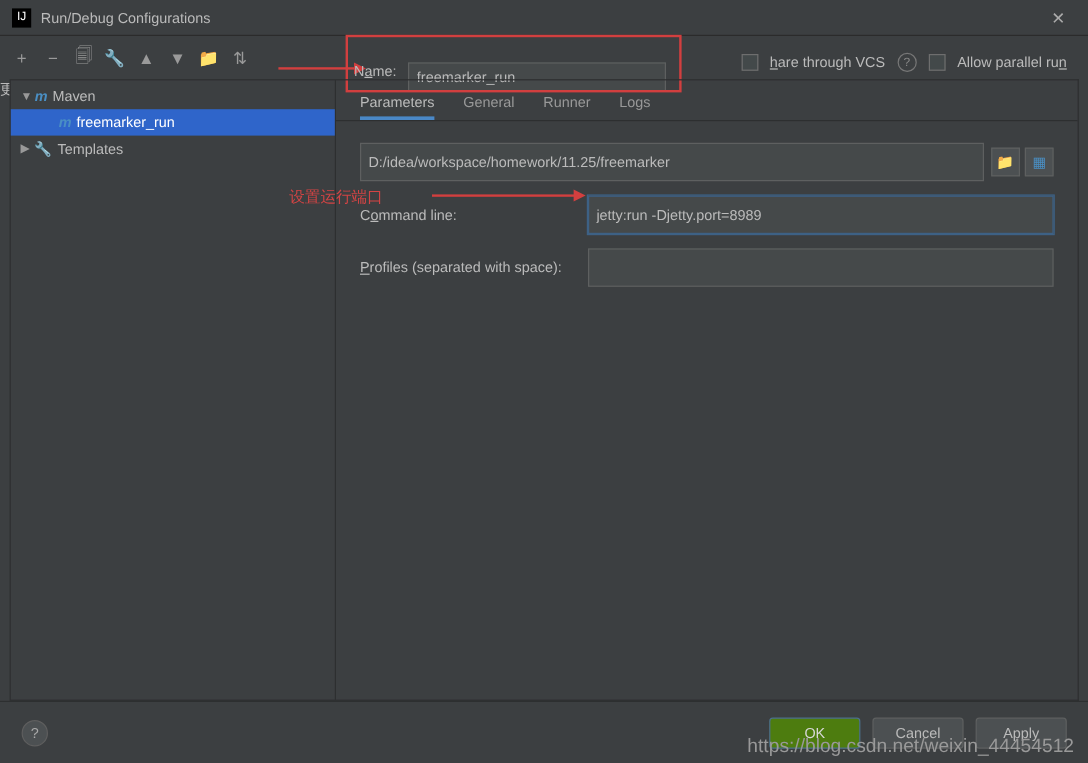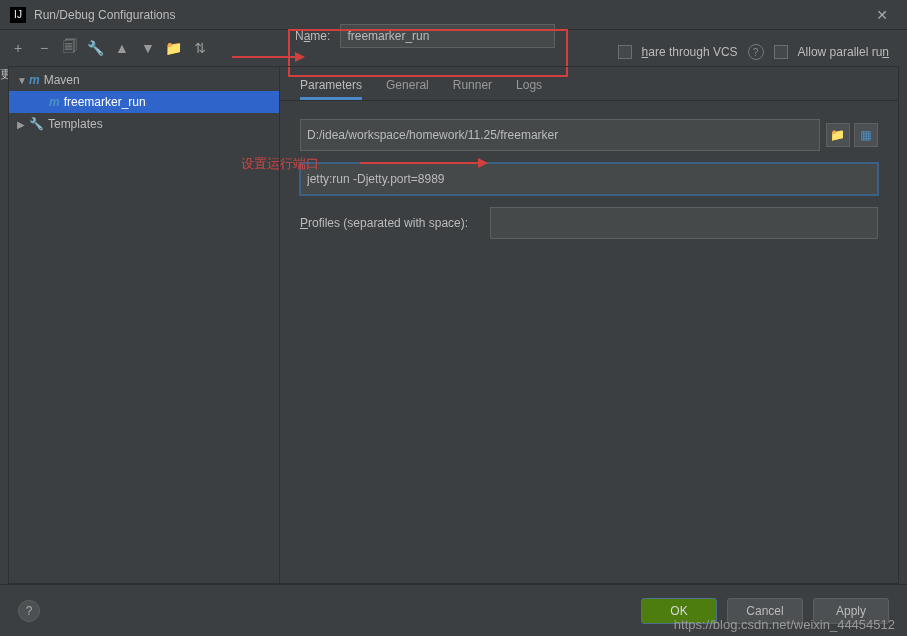--- a/index.html
+++ b/index.html
@@ -23,21 +23,21 @@
 .titlebar .close { width: 30px; text-align: center; color: #aaa; cursor: pointer; font-size: 14px; }
 .toolbar {
   height: 36px; display: flex; align-items: center; padding: 0 8px;
   gap: 6px;
 }
 .toolbar .icon-btn {
   width: 20px; height: 20px; display: flex; align-items: center; justify-content: center;
   color: #9a9a9a; cursor: pointer; font-size: 14px;
 }
 .name-row {
-  position: absolute; left: 295px; top: 24px; display: flex; align-items: center; gap: 10px;
+  position: absolute; left: 295px; top: 52px; display: flex; gap: 10px;
 }
 .name-row label { color: #bbb; }
 .name-row label u { text-decoration: underline; }
 .name-input {
   width: 215px; height: 24px; background: #45494a; border: 1px solid #5e6060;
   color: #bbb; padding: 0 6px; font-size: 12px;
 }
 .red-box {
   position: absolute; left: 288px; top: 29px; width: 280px; height: 48px;
   border: 2px solid #d23f3f; pointer-events: none;
@@ -95,21 +95,21 @@
 }
 .footer {
   position: absolute; bottom: 0; left: 0; right: 0; height: 52px;
   border-top: 1px solid #2d2f30;
   display: flex; align-items: center; padding: 0 18px;
 }
 .footer .help-btn { width: 22px; height: 22px; border: 1px solid #5e5e5e; border-radius: 50%; background: #4c5052; display: flex; align-items: center; justify-content: center; color: #aaa; cursor: pointer; }
 .footer .btns { margin-left: auto; display: flex; gap: 10px; }
 .btn { min-width: 76px; height: 26px; background: #4c5052; border: 1px solid #5e6060; color: #bbb; display: flex; align-items: center; justify-content: center; cursor: pointer; border-radius: 3px; }
 .btn.primary { background: #4d7c0f; border: 1px solid #4c708c; color: #d8d8d8; }
-.watermark { position: absolute; right: 12px; bottom: 4px; color: #999; font-size: 13px; pointer-events: none; }
+.watermark { position: absolute; right: 12px; bottom: 4px; color: #999; font-size: 16px; pointer-events: none; }
 </style>
 </head>
 <body>
 
 <div class="titlebar">
   <div class="app-icon">IJ</div>
   <div class="title">Run/Debug Configurations</div>
   <div class="close">✕</div>
 </div>
 
@@ -168,20 +168,21 @@
     </div>
     <div class="form">
       <div class="form-row">
         <input class="text-input" value="D:/idea/workspace/homework/11.25/freemarker" style="">
         <div class="after-btns">
           <div class="small-btn">📁</div>
           <div class="small-btn blue">▦</div>
         </div>
       </div>
       <div class="form-row">
+        <label><span>C</span><u>o</u><span>mmand line:</span></label>
         <input class="text-input focus" value="jetty:run -Djetty.port=8989" style="">
       </div>
       <div class="form-row">
         <label><u>P</u><span>rofiles (separated with space):</span></label>
         <input class="text-input" value="" style="">
       </div>
     </div>
   </div>
 </div>
 

